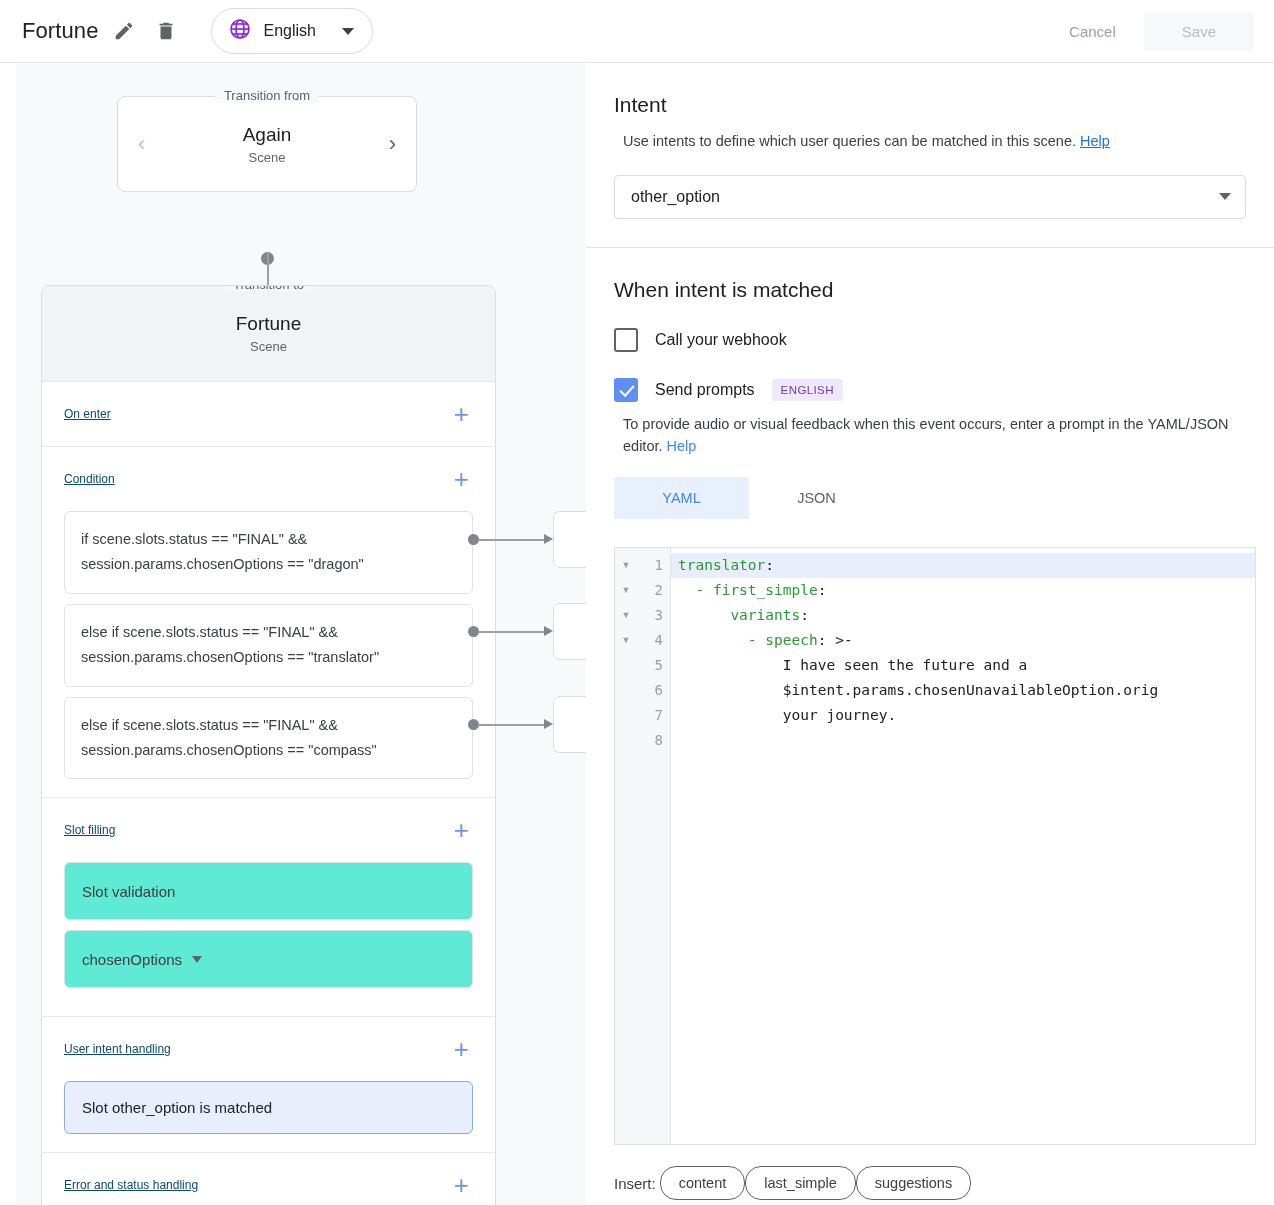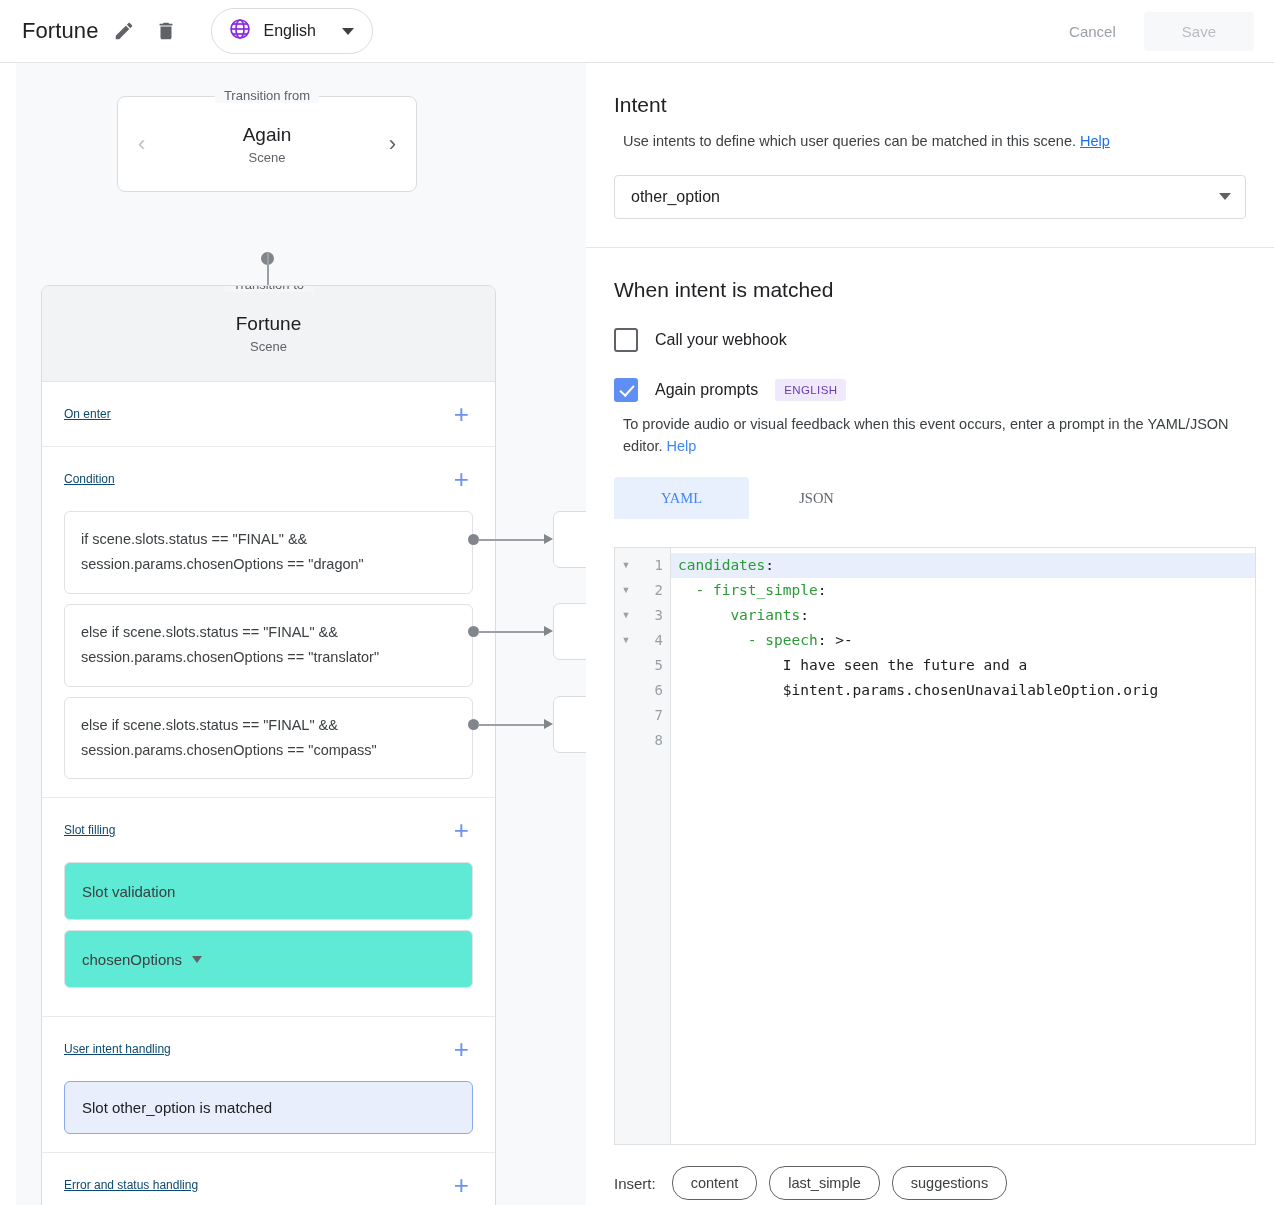--- a/index.html
+++ b/index.html
@@ -188,21 +188,21 @@
     content: ""; position: absolute; left: 7px; top: 2.5px;
     width: 6px; height: 12px; border: solid #fff; border-width: 0 2.6px 2.6px 0;
     transform: rotate(42deg);
   }
   .chk-label { font-size: 16px; color: #202124; }
   .badge {
     background: #f0e9fb; color: #6a3ab2; font-size: 11.5px; letter-spacing: .4px;
     padding: 5px 9px; border-radius: 3px;
   }
 
-  .tabs { display: flex; margin-top: 20px; font-family: Liberation Serif, serif; }
+  .tabs { display: flex; margin-top: 20px; }
   .tab {
     width: 135px; height: 42px; display: flex; align-items: center;
     justify-content: center; font-size: 14.5px; color: #5f6368; cursor: pointer;
     border-radius: 4px 4px 0 0;
   }
   .tab.active { background: #e8f0fe; color: #4285f4; }
 
   
   .editor {
     position: absolute; left: 614px; top: 547px; width: 642px; height: 598px;
@@ -231,21 +231,21 @@
     height: 25px; line-height: 25px; white-space: pre;
     font-family: "DejaVu Sans Mono", monospace; font-size: 14.5px; color: #202124;
     padding-left: 7px;
   }
   .cline.active { background: #e8eefc; }
   .k { color: #2a9a36; }
   .p { color: #202124; }
 
   .insert-row {
     position: absolute; left: 614px; top: 1166px; display: flex;
-    align-items: center; gap: 12px;
+    align-items: center; 
   }
   .insert-lbl { font-size: 15px; color: #3c4043; margin-right: 4px; }
   .pill {
     border: 1px solid #5f6368; border-radius: 16px; padding: 8px 18px;
     font-size: 14.5px; color: #3c4043; background: #fff; cursor: pointer;
   }
 </style>
 </head>
 <body>
 
@@ -400,21 +400,21 @@
   <div class="rp-section">
     <h1 class="rp-h1" style="margin-bottom:26px;">When intent is matched</h1>
 
     <div class="chk-row">
       <div class="chkbox"></div>
       <span class="chk-label">Call your webhook</span>
     </div>
 
     <div class="chk-row" style="margin-bottom:12px;">
       <div class="chkbox on"></div>
-      <span class="chk-label">Again prompts</span>
+      <span class="chk-label">Send prompts</span>
       <span class="badge">ENGLISH</span>
     </div>
 
     <p class="rp-desc" style="margin-bottom:0;">
       <span>To provide audio or visual feedback when this event occurs, enter a prompt in the YAML/JSON editor.</span>
       <span class="lnk2">Help</span>
     </p>
 
     <div class="tabs">
       <div class="tab active">YAML</div>
@@ -441,26 +441,27 @@
     <div class="gnum">2</div>
     <div class="gnum">3</div>
     <div class="gnum">4</div>
     <div class="gnum">5</div>
     <div class="gnum">6</div>
     <div class="gnum">7</div>
     <div class="gnum">8</div>
   </div>
 
   <div class="code">
-    <div class="cline active"><span class="p"></span><span class="k">candidates</span><span class="p">:</span></div>
+    <div class="cline active"><span class="p"></span><span class="k">translator</span><span class="p">:</span></div>
     <div class="cline"><span class="k">  - </span><span class="k">first_simple</span><span class="p">:</span></div>
     <div class="cline"><span class="p">      </span><span class="k">variants</span><span class="p">:</span></div>
     <div class="cline"><span class="k">        - </span><span class="k">speech</span><span class="p">: &gt;-</span></div>
     <div class="cline"><span class="p">            I have seen the future and a</span></div>
     <div class="cline"><span class="p">            $intent.params.chosenUnavailableOption.orig</span></div>
+    <div class="cline"><span class="p">            your journey.</span></div>
     <div class="cline"><span class="p"></span></div>
   </div>
 </div>
 
 <div class="insert-row">
   <span class="insert-lbl">Insert:</span>
   <span class="pill">content</span>
   <span class="pill">last_simple</span>
   <span class="pill">suggestions</span>
 </div>

